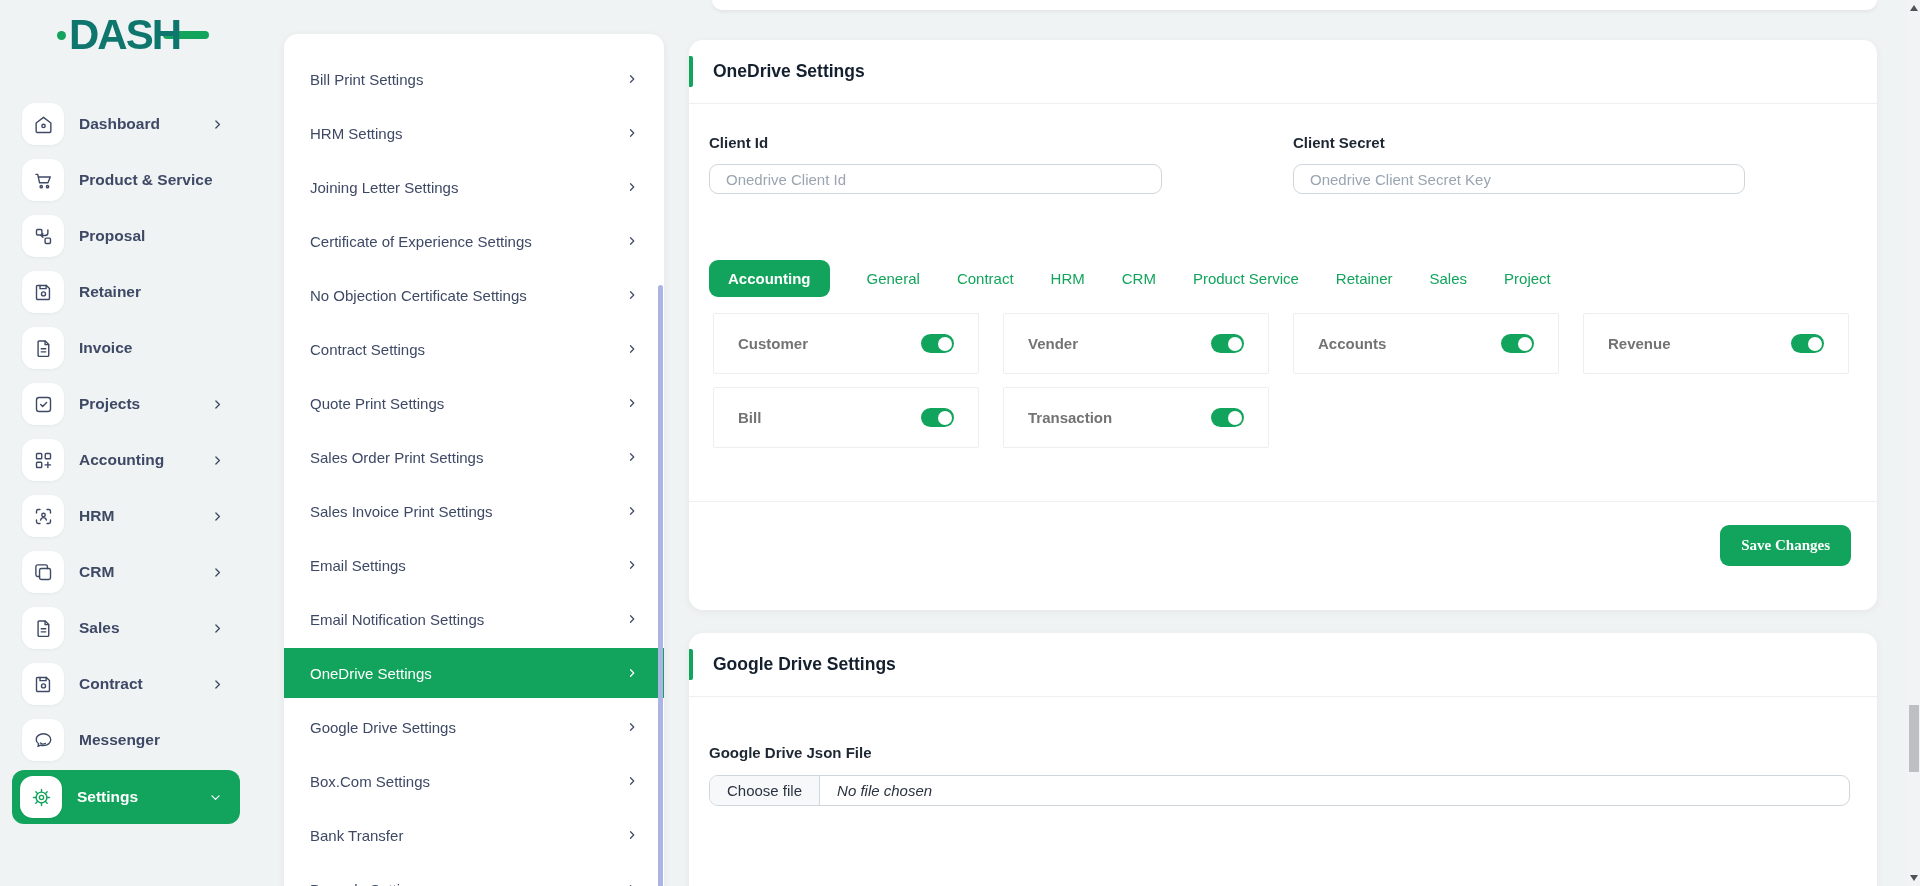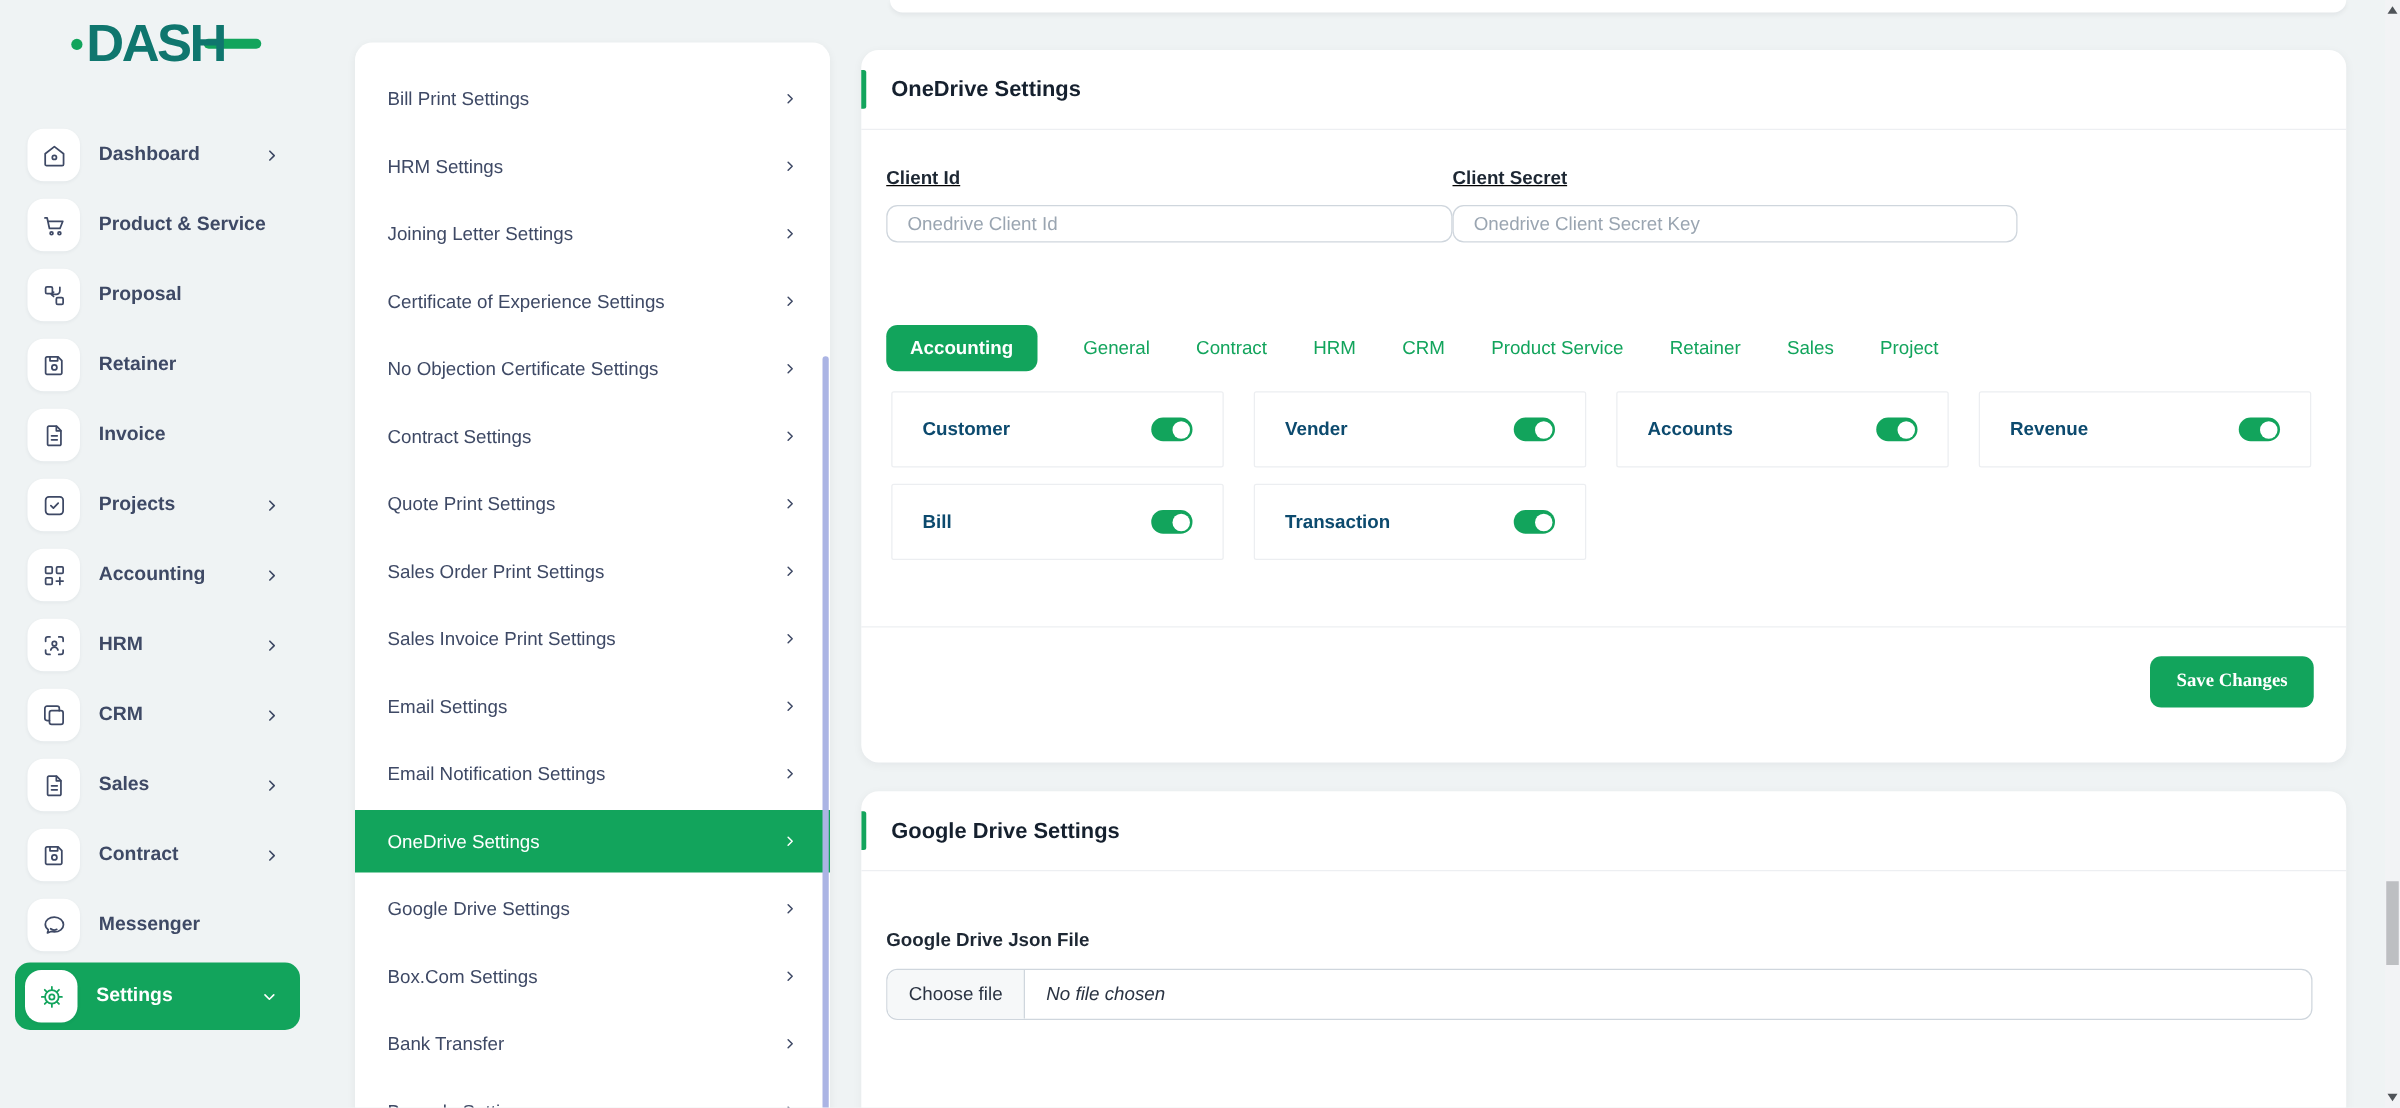--- a/index.html
+++ b/index.html
@@ -37,38 +37,38 @@
   
   .main{position:absolute;left:689px;top:0;width:1188px;height:886px;}
   .sliver{position:absolute;left:23px;right:0;top:0;height:10px;background:#fff;border-radius:0 0 12px 12px;box-shadow:0 2px 4px rgba(16,24,40,.06);}
   .card{position:absolute;left:0;width:1188px;background:#fff;border-radius:14px;box-shadow:0 2px 8px rgba(16,24,40,.05);box-sizing:border-box;}
   .card.onedrive{top:40px;height:570px;}
   .card.gdrive{top:633px;height:320px;overflow:hidden;}
   .card-header{position:relative;height:63px;display:flex;align-items:center;padding:0 24px;border-bottom:1px solid #edeff2;}
   .accent{position:absolute;left:0;top:16px;width:4px;height:31px;background:#12a45c;border-radius:0 2px 2px 0;}
   .card-header h2{font-size:17.5px;font-weight:700;color:#15202e;margin:0;}
   .onedrive .card-body{padding:30px 20px 0;}
-  .fields{display:grid;grid-template-columns:453px 452px;text-decoration:underline;}
+  .fields{display:grid;grid-template-columns:453px 452px;column-gap:131px;}
   .field label{display:block;font-size:15px;font-weight:700;color:#1d2733;margin-bottom:13px;}
   .field input{width:100%;box-sizing:border-box;height:30px;border:1px solid #cfd6dd;border-radius:9px;padding:0 16px;font-size:15px;color:#1d2733;background:#fff;outline:none;}
   input::placeholder{color:#9aa5b1;}
   .tabs{margin-top:66px;display:flex;align-items:center;gap:37px;}
   .tab{font-size:15px;color:#12a45c;cursor:pointer;font-weight:500;white-space:nowrap;}
   .tab.active{background:#12a45c;color:#fff;padding:10px 19px;border-radius:9px;font-weight:600;}
   .toggles{margin-top:16px;display:grid;grid-template-columns:repeat(4,266px);gap:13px 24px;padding:0 4px;}
   .toggle-card{height:61px;background:#fff;border:1px solid #eceef1;display:flex;align-items:center;justify-content:space-between;padding:0 24px;border-radius:2px;box-sizing:border-box;}
-  .toggle-label{font-size:15px;font-weight:700;color:#0c4a6e;}
+  .toggle-label{font-size:15px;font-weight:700;color:#737373;}
   .switch{width:33px;height:19px;border-radius:10px;background:#12a45c;position:relative;cursor:pointer;}
   .switch .knob{position:absolute;right:2.5px;top:2.5px;width:14px;height:14px;background:#fff;border-radius:50%;}
   .divider{margin-top:53px;border-top:1px solid #edeff2;}
   .card-footer{display:flex;justify-content:flex-end;padding:23px 26px;}
   .btn-primary{background:#12a45c;color:#fff;border:none;border-radius:9px;height:41px;padding:0 21px;font-size:15px;font-weight:600;cursor:pointer;font-family:Liberation Serif, serif;}
   .gdrive .card-body{padding:47px 20px 0;position:relative;}
   .file-label{font-size:15px;font-weight:700;color:#1d2733;display:block;margin-bottom:14px;}
-  .file-input{width:1141px;height:41px;border:1px solid #cfd6dd;border-radius:9px;display:flex;align-items:center;overflow:hidden;background:#fff;cursor:pointer;box-sizing:border-box;}
+  .file-input{width:1141px;height:31px;border:1px solid #cfd6dd;border-radius:9px;display:flex;align-items:center;overflow:hidden;background:#fff;cursor:pointer;box-sizing:border-box;}
   .choose{background:#f6f8f9;border-right:1px solid #cfd6dd;padding:0 17px;height:100%;display:flex;align-items:center;font-size:15px;color:#2a3342;}
   .file-status{padding:0 17px;font-size:15px;color:#2a3342;font-style:italic;}
   
   .page-scrollbar{position:absolute;right:0;top:0;width:12px;height:886px;background:#f2f3f5;}
   .sb-arrow{position:absolute;left:2px;width:0;height:0;border-left:4px solid transparent;border-right:4px solid transparent;}
   .sb-arrow.up{top:5px;border-bottom:6px solid #4f5358;}
   .sb-arrow.down{bottom:5px;border-top:6px solid #4f5358;}
   .sb-thumb{position:absolute;left:1px;width:10px;top:705px;height:67px;background:#bdbfc2;cursor:pointer;}
 </style>
 </head>

